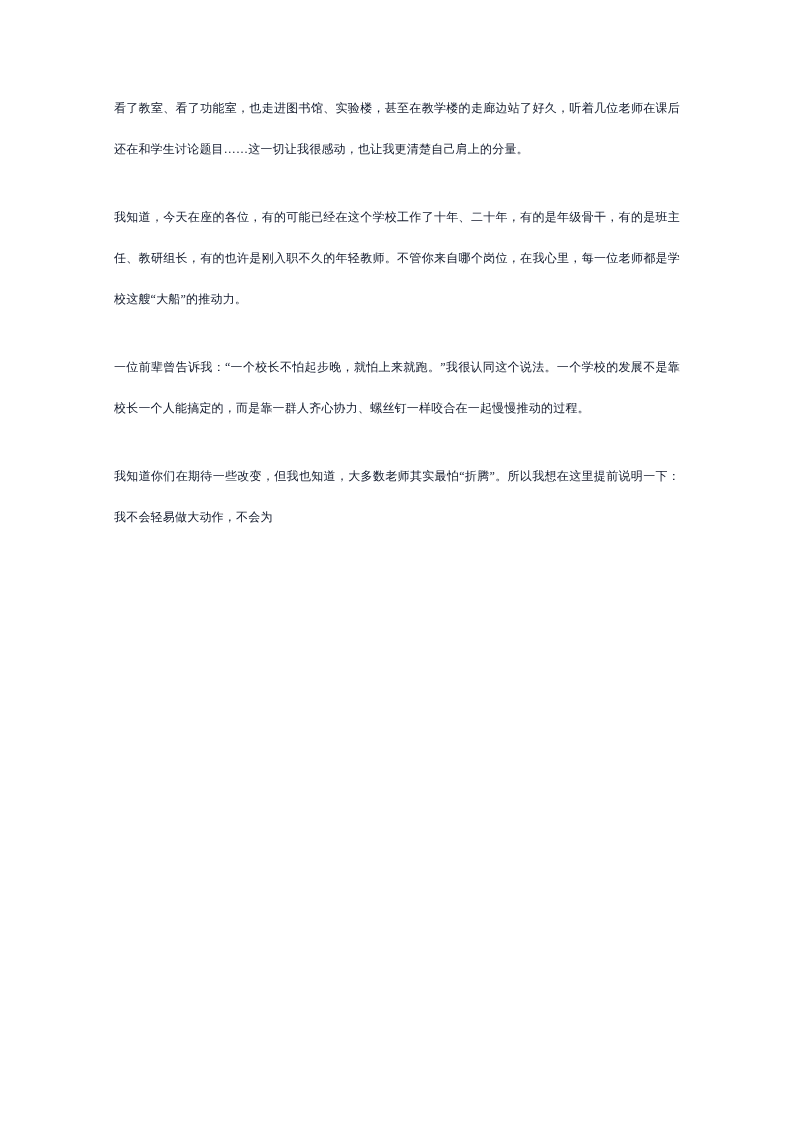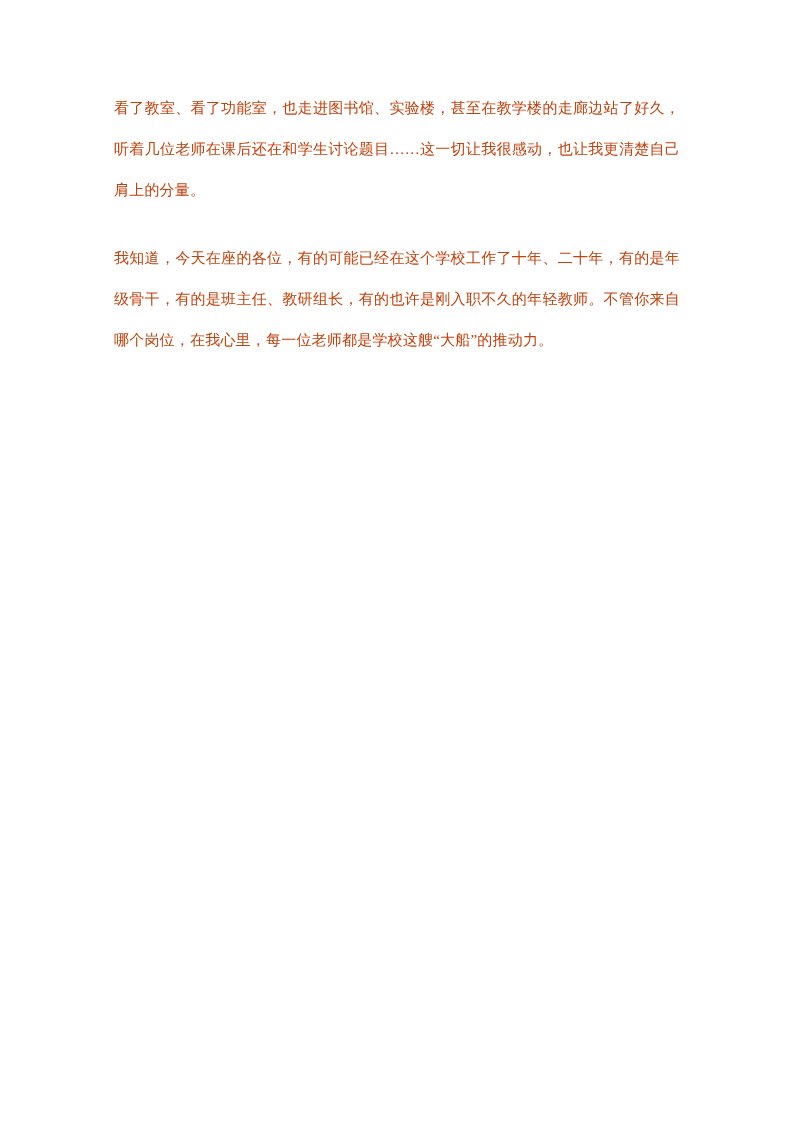--- a/index.html
+++ b/index.html
@@ -22,39 +22,45 @@
     overflow: hidden;
   }
   .content {
     position: absolute;
     left: 114px;
     top: 88px;
     width: 566px;
   }
   .para {
     margin: 0 0 27px 0;
-    font-size: 15px;
+    font-size: 12px;
     line-height: 41px;
     text-align: justify;
     text-justify: inter-ideograph;
     letter-spacing: 0.2px;
-    color: #c2410c;
+    color: #0f172a;
   }
   .para:last-child {
     margin-bottom: 0;
   }
   .para b {
     font-weight: bold;
   }
 </style>
 </head>
 <body>
 
 <div class="page">
   <div class="content">
     <p class="para">
       <span>看了教室、看了功能室，也走进图书馆、实验楼，甚至在教学楼的走廊边站了好久，听着几位老师在课后还在和学生讨论题目……这一切让我很感动，也让我更清楚自己肩上的分量。</span>
     </p>
     <p class="para">
       <span>我知道，今天在座的各位，有的可能已经在这个学校工作了十年、二十年，有的是年级骨干，有的是班主任、教研组长，有的也许是刚入职不久的年轻教师。不管你来自哪个岗位，在我心里，每一位老师都是学校这艘“大船”的推动力。</span>
     </p>
+    <p class="para">
+      <span>一位前辈曾告诉我：“一个校长不怕起步晚，就怕上来就跑。”我很认同这个说法。一个学校的发展不是靠校长一个人能搞定的，而是靠一群人齐心协力、螺丝钉一样咬合在一起慢慢推动的过程。</span>
+    </p>
+    <p class="para">
+      <span>我知道你们在期待一些改变，但我也知道，大多数老师其实最怕“折腾”。所以我想在这里提前说明一下：我不会轻易做大动作，不会为</span>
+    </p>
   </div>
 </div>
 
 </body></html>

